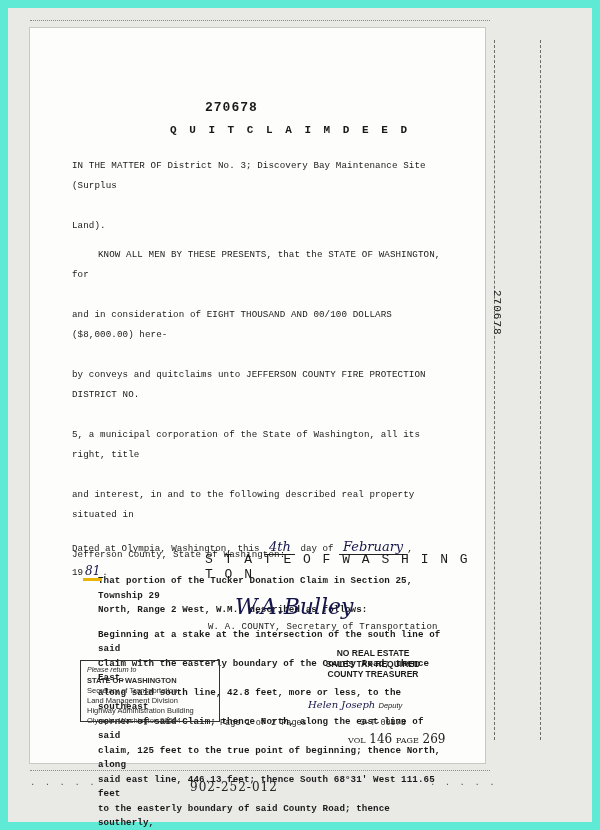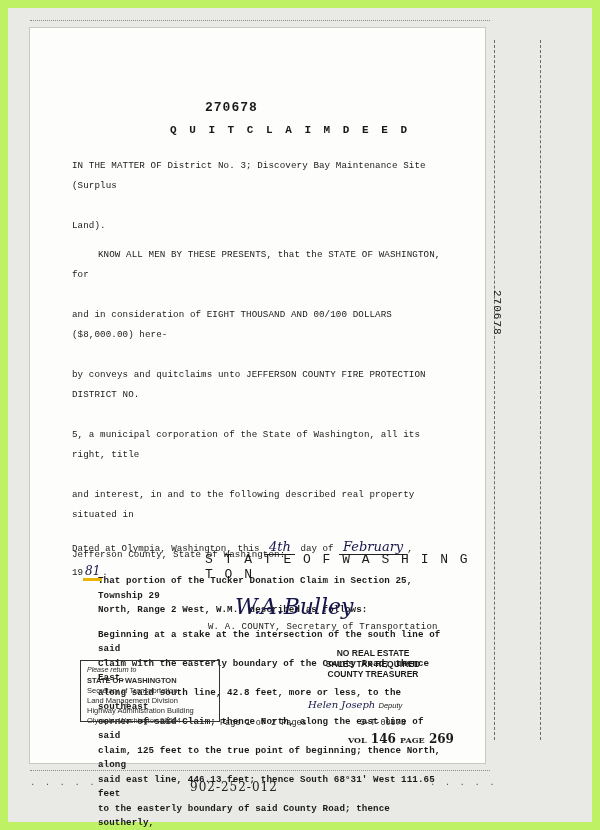--- a/index.html
+++ b/index.html
@@ -11,21 +11,21 @@
     width: 600px;
     height: 830px;
     overflow: hidden;
     font-family: "Liberation Mono", monospace;
     color: #111;
   }
   .scan {
     position: absolute;
     left: 0; top: 0;
     width: 600px; height: 830px;
-    background: #bef264;
+    background: #5eead4;
   }
   
   .scan-bg {
     position: absolute;
     left: 8px; top: 8px;
     width: 584px; height: 814px;
     background: #e9e9e6;
   }
   .page {
     position: absolute;
@@ -238,21 +238,20 @@
     font-size: 8.5px;
     color: #1a1a1a;
   }
   .vol {
     position: absolute;
     left: 318px;
     top: 704px;
     font-size: 12px;
     font-family: "DejaVu Serif", serif;
     color: #1a1a1a;
-    font-weight: bold;
   }
   .vol .small { font-size: 8px; }
 
   .bottomcode {
     position: absolute;
     left: 190px;
     top: 780px;
     font-family: "DejaVu Serif", serif;
     font-size: 12px;
     letter-spacing: 1px;

